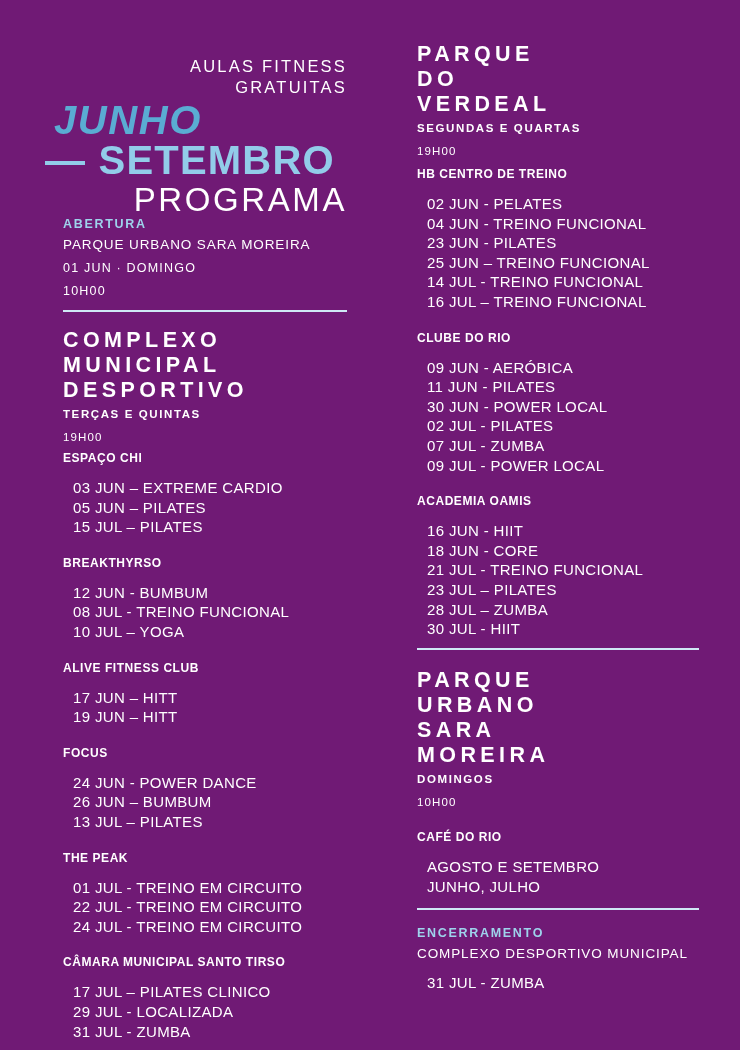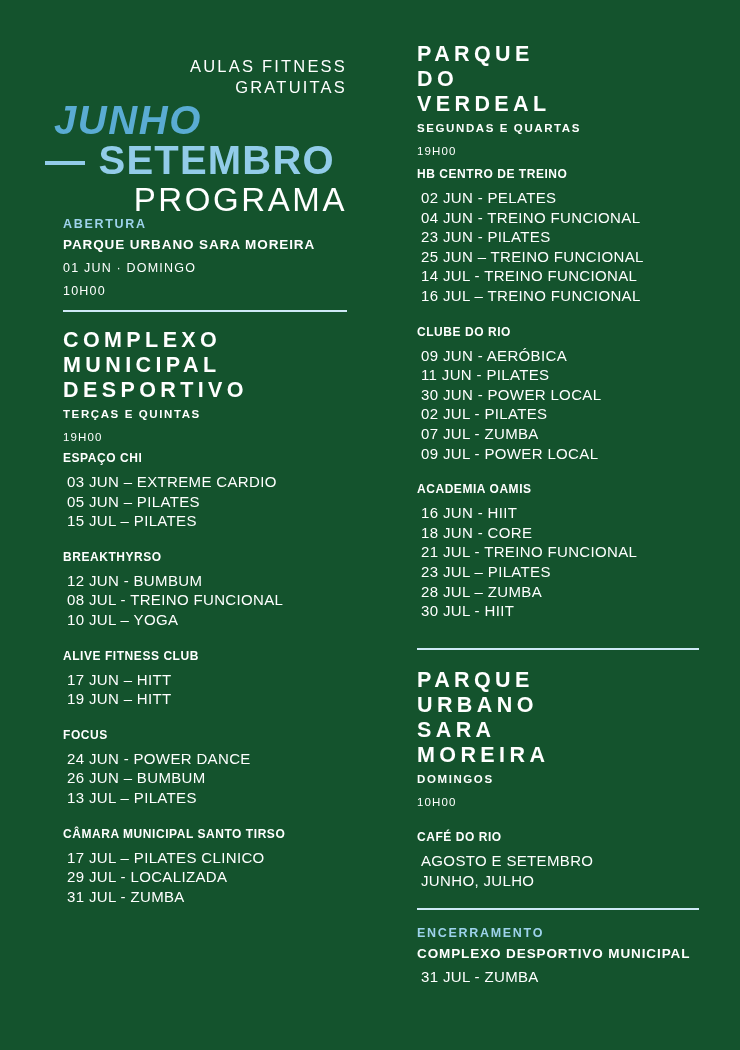--- a/index.html
+++ b/index.html
@@ -12,21 +12,21 @@
     height: 1050px;
     overflow: hidden;
     font-family: "Liberation Sans", sans-serif;
     color: #ffffff;
     position: relative;
   }
 
   .poster {
     position: absolute;
     inset: 0;
-    background: #14532d;
+    background: #701a75;
   }
 
   
   .col-left {
     position: absolute;
     left: 63px;
     top: 0;
     width: 284px;
   }
   .col-right {
@@ -85,21 +85,21 @@
   
   .tag {
     font-size: 12.5px;
     font-weight: 700;
     letter-spacing: 1.7px;
     color: #9ed3ec;
     line-height: 17px;
   }
   .tag-strong {
     font-size: 13.5px;
-    font-weight: 700;
+    font-weight: 400;
     letter-spacing: 0.9px;
     color: #ffffff;
     line-height: 19px;
   }
   .tag-light {
     font-size: 12.5px;
     font-weight: 300;
     letter-spacing: 1.2px;
     color: #ffffff;
     line-height: 19px;
@@ -140,21 +140,21 @@
   }
   .gym-name {
     font-size: 12px;
     font-weight: 700;
     letter-spacing: 0.55px;
     line-height: 19px;
     color: #ffffff;
   }
   .gym-list {
     list-style: none;
-    margin: 4px;
+    margin: 10px;
     padding: 0;
   }
   .gym-list li {
     font-size: 15px;
     font-weight: 300;
     letter-spacing: 0.35px;
     line-height: 19.6px;
     color: #ffffff;
     white-space: nowrap;
   }
@@ -225,20 +225,28 @@
 
       <div class="gym">
         <div class="gym-name">FOCUS</div>
         <ul class="gym-list">
           <li>24 JUN - POWER DANCE</li>
           <li>26 JUN – BUMBUM</li>
           <li>13 JUL – PILATES</li>
         </ul>
       </div>
 
+      <div class="gym">
+        <div class="gym-name">THE PEAK</div>
+        <ul class="gym-list">
+          <li>01 JUL - TREINO EM CIRCUITO</li>
+          <li>22 JUL - TREINO EM CIRCUITO</li>
+          <li>24 JUL - TREINO EM CIRCUITO</li>
+        </ul>
+      </div>
 
       <div class="gym">
         <div class="gym-name">CÂMARA MUNICIPAL SANTO TIRSO</div>
         <ul class="gym-list">
           <li>17 JUL – PILATES CLINICO</li>
           <li>29 JUL - LOCALIZADA</li>
           <li>31 JUL - ZUMBA</li>
         </ul>
       </div>
 

